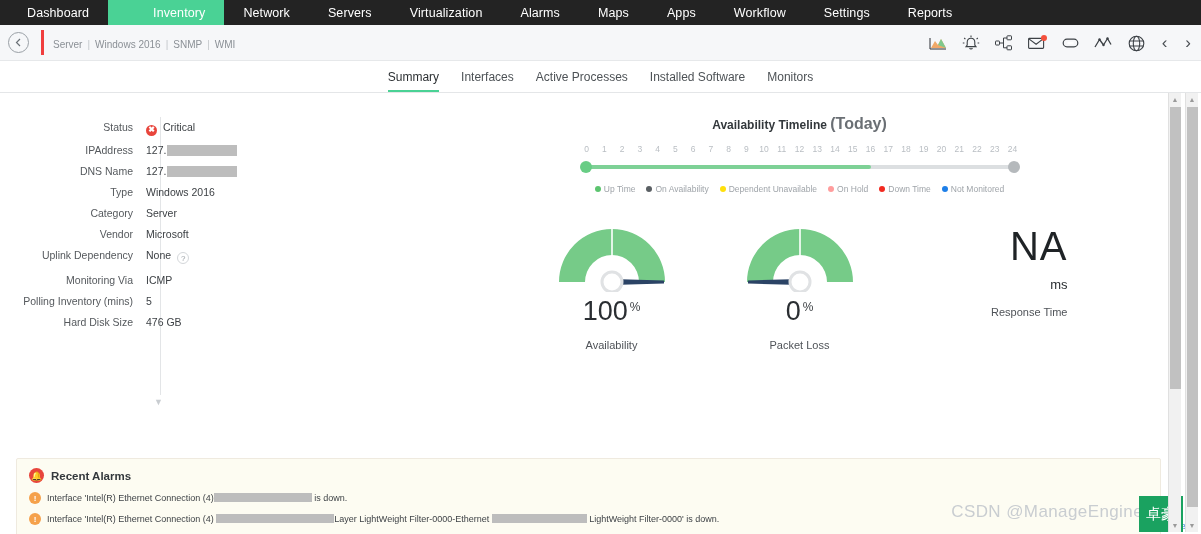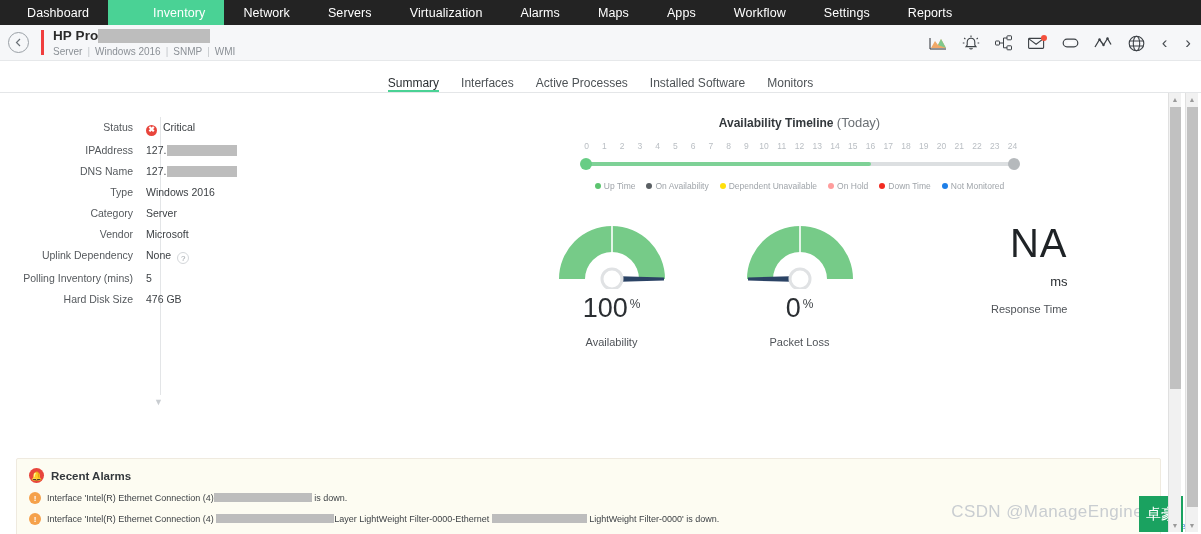--- a/index.html
+++ b/index.html
@@ -84,21 +84,21 @@
 
   
   .tabs {
     height: 32px;
     display: flex; align-items: flex-end; justify-content: center;
     gap: 22px;
     background: #ffffff;
     border-bottom: 1px solid #e4e6e8;
   }
   .tab {
-    font-size: 12px; color: #4d5256; padding-bottom: 0;
+    font-size: 12px; color: #4d5256; padding-bottom: 6px;
     cursor: pointer; border-bottom: 2px solid transparent;
     white-space: nowrap;
   }
   .tab.active { color: #2c3033; border-bottom-color: #4ad295; }
 
   
   .content {
     position: relative;
     height: 439px;
     background: #ffffff;
@@ -145,21 +145,21 @@
   .det-collapse {
     position: absolute; left: 148px; bottom: 16px;
     color: #c9cdd1; font-size: 9px;
   }
 
   
   .metrics { flex: 1; padding-top: 12px; position: relative; }
   .avail-title {
     text-align: center; font-size: 12px; color: #33383c; font-weight: bold;
   }
-  .avail-title .today { font-weight: normal; font-size: 13px; color: #6a6f74; }
+  .avail-title .today { font-weight: bold; font-size: 16px; color: #6a6f74; }
 
   .hours {
     display: flex; justify-content: space-between;
     margin: 11px auto 0 auto; width: 440px;
     font-size: 8.5px; color: #b9bec3;
   }
   .hours span { width: 14px; text-align: center; }
   .track-wrap { width: 440px; margin: 7px auto 0 auto; position: relative; height: 12px; }
   .track {
     position: absolute; top: 4px; left: 6px; right: 6px; height: 4px;
@@ -282,24 +282,20 @@
 </div>
 
 <div class="devheader">
   <div class="back-circle">
     <svg width="9" height="9" viewBox="0 0 9 9">
         <path d="M6 1 L2.5 4.5 L6 8" fill="none" stroke="#6b7177" stroke-width="1.2"></path>
       </svg>
   </div>
   <div class="redbar"></div>
   <div class="devtitle-wrap">
-    <div class="devtitle-row">
-      <span class="devtitle">HP Pro</span>
-      <span class="redact redact-title"></span>
-    </div>
     <div class="devsub">
       <span>Server</span>
       <span class="sep">|</span>
       <span>Windows 2016</span>
       <span class="sep">|</span>
       <span>SNMP</span>
       <span class="sep">|</span>
       <span>WMI</span>
     </div>
   </div>
@@ -413,20 +409,24 @@
       </div>
 
       <div class="det-row">
         <div class="det-label">Uplink Dependency</div>
         <div class="det-value">
           <span>None</span><span class="qmark">?</span>
         </div>
       </div>
 
 
+      <div class="det-row" style="margin-top:10px">
+        <div class="det-label">Monitoring Via</div>
+        <div class="det-value">ICMP</div>
+      </div>
 
       <div class="det-row">
         <div class="det-label">Polling Inventory (mins)</div>
         <div class="det-value">5</div>
       </div>
 
 
       <div class="det-row">
         <div class="det-label">Hard Disk Size</div>
         <div class="det-value">476 GB</div>

